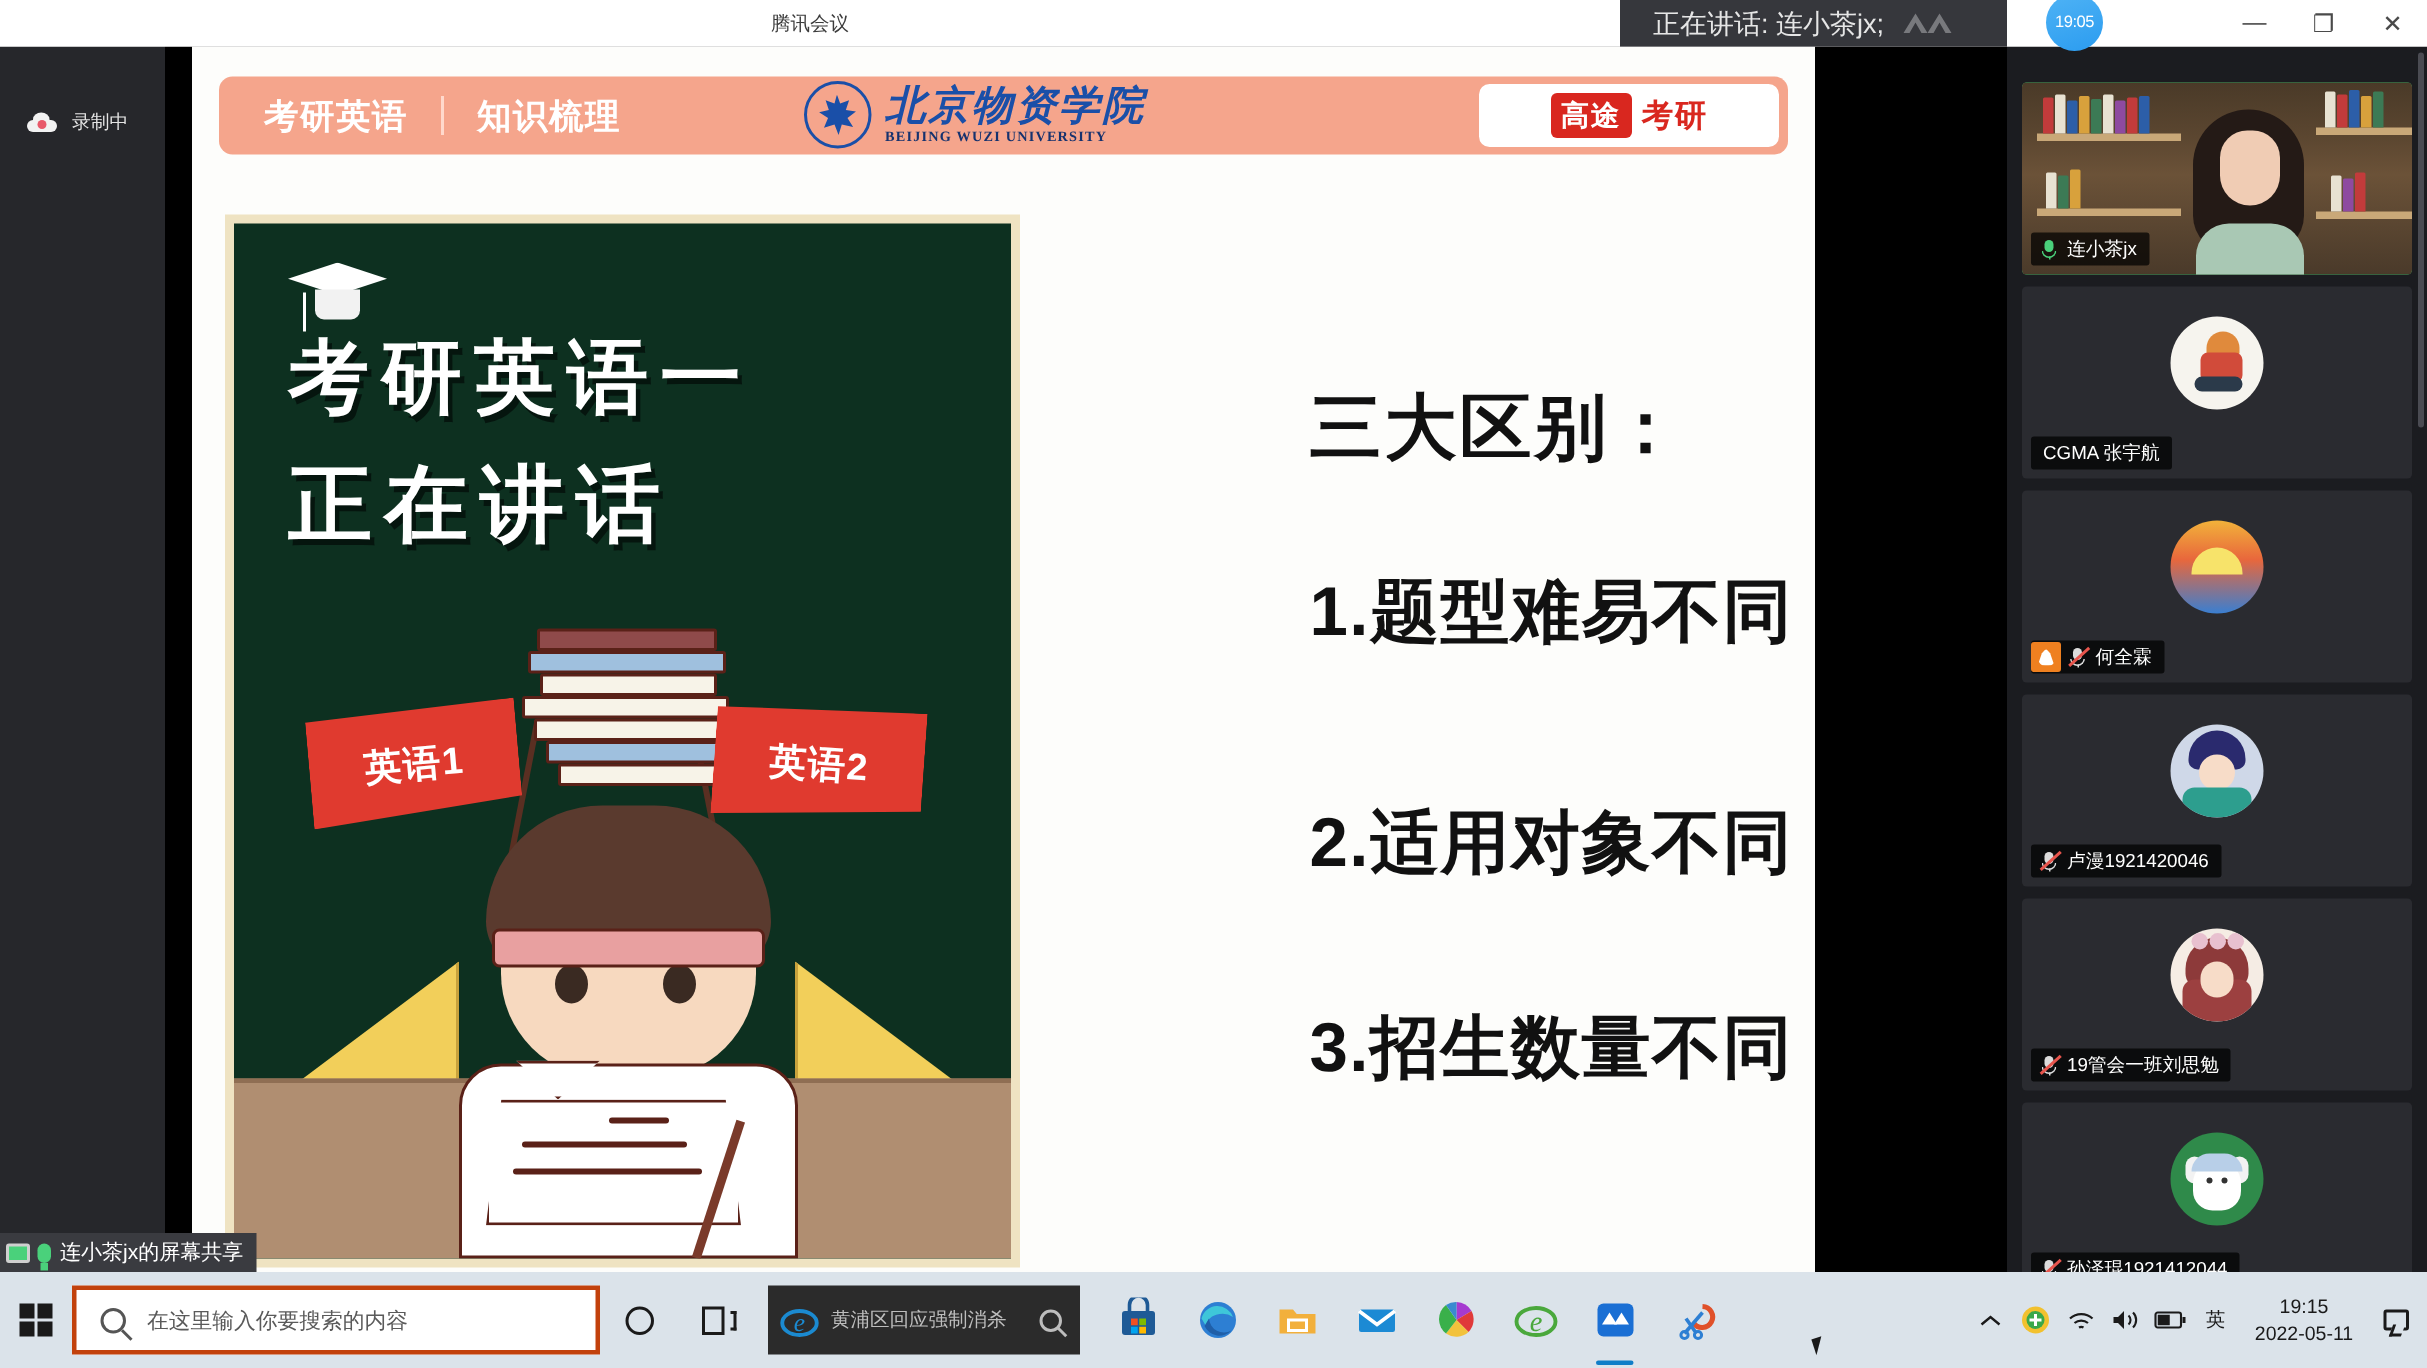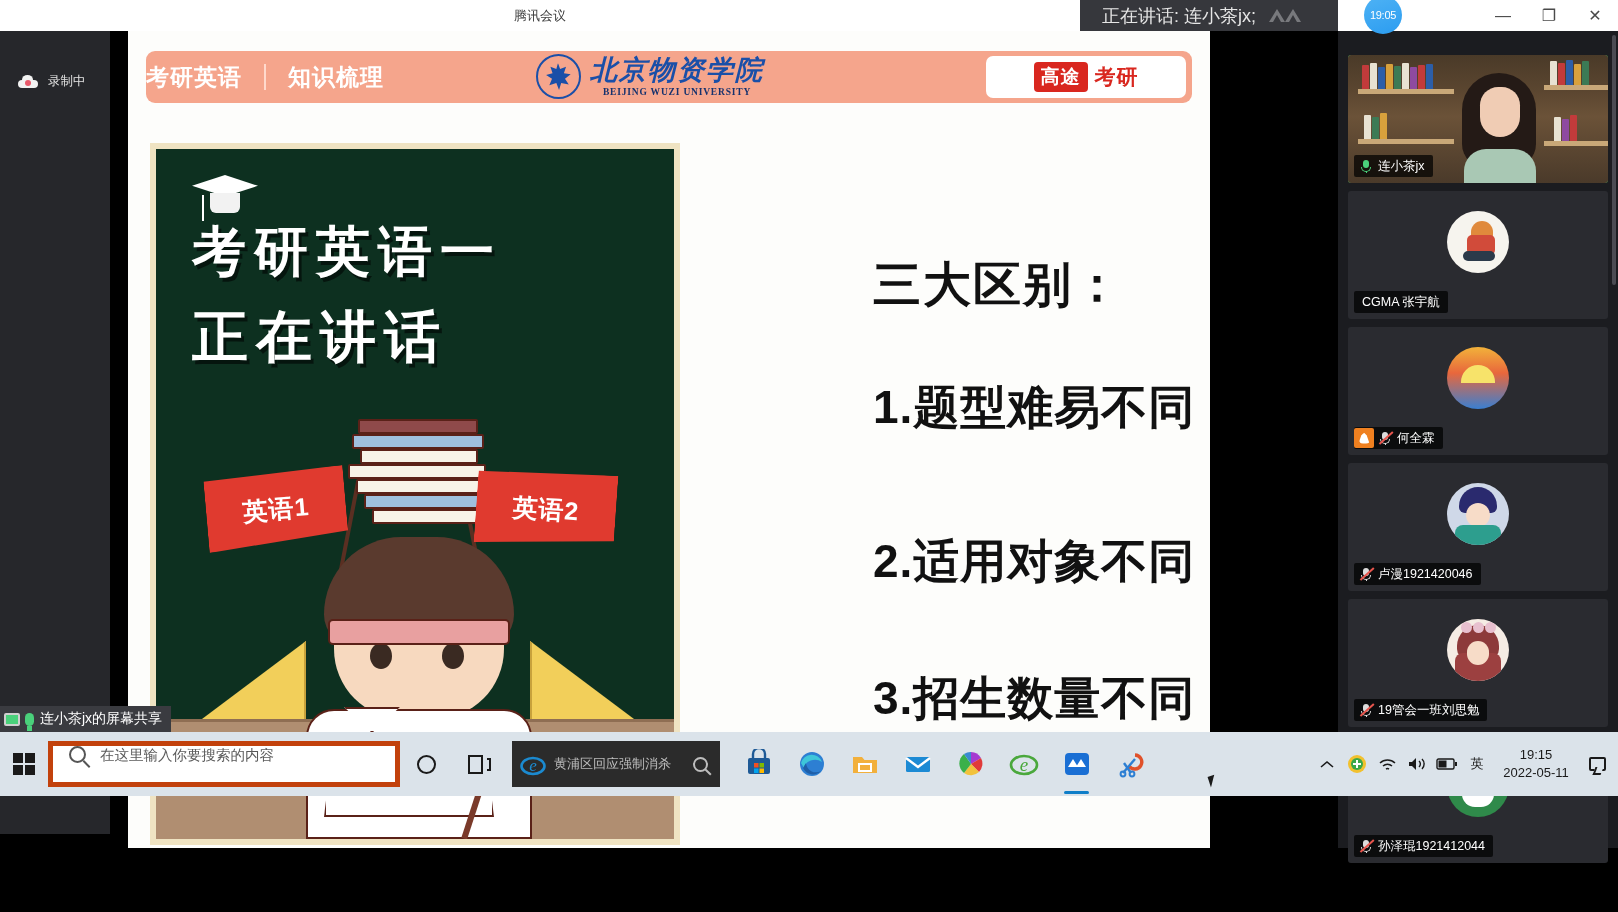--- a/index.html
+++ b/index.html
@@ -1,19 +1,19 @@
 <!DOCTYPE html>
 <html><head>
 <meta charset="utf-8">
 <style>
   * { margin:0; padding:0; box-sizing:border-box; }
   html,body { width:1618px; height:912px; overflow:hidden;
     font-family:"Liberation Sans","DejaVu Sans",sans-serif; background:#000; }
 
-  #app { position:relative; width:1618px; height:796px; background:#000; }
+  #app { position:relative; width:1618px; height:912px; background:#000; }
 
   
   .titlebar { position:absolute; left:0; top:0; width:1618px; height:31px;
     background:#ffffff; display:flex; align-items:center; z-index:40; }
   .tb-left { flex:0 0 1080px; height:31px; background:#fff; position:relative; }
   .tb-title { position:absolute; left:0; top:0; width:1080px; height:31px;
     display:flex; align-items:center; justify-content:center;
     font-size:13px; color:#3c3c3c; }
   .tb-speak { position:absolute; left:1080px; top:0; width:258px; height:31px;
     background:#36373c; display:flex; align-items:center; }
@@ -42,30 +42,30 @@
   .rec-txt { margin-left:10px; font-size:12.5px; color:#e4e4e4; }
 
   .black-gap { position:absolute; left:110px; top:31px; width:18px; height:817px; background:#000; }
   .black-right { position:absolute; left:1210px; top:31px; width:128px; height:817px; background:#000; }
 
   
   .slide { position:absolute; left:128px; top:31px; width:1082px; height:817px;
     background:#fdfdfb; }
   .slide-head { position:absolute; left:18px; top:20px; width:1046px; height:52px;
     background:#f5a58c; border-radius:9px; display:flex; align-items:center; }
-  .sh-t1 { font-size:23px; font-weight:bold; color:#fff; letter-spacing:1px; }
+  .sh-t1 { margin-left:30px; font-size:23px; font-weight:bold; color:#fff; letter-spacing:1px; }
   .sh-div { margin-left:22px; width:2px; height:26px; background:#ffd9cc; }
   .sh-t2 { margin-left:22px; font-size:23px; font-weight:bold; color:#fff; letter-spacing:1px; }
   .sh-uni { position:absolute; left:390px; top:3px; display:flex; align-items:center; }
   .uni-seal { width:45px; height:45px; border-radius:50%; border:2px solid #1a4fa8;
     position:relative; background:#f5a58c; }
   .uni-seal::before { content:""; position:absolute; left:50%; top:50%; width:27px; height:27px;
     transform:translate(-50%,-50%); background:#1a4fa8;
     clip-path:polygon(48% 0,56% 22%,78% 14%,70% 38%,95% 42%,74% 58%,88% 80%,60% 74%,52% 100%,42% 74%,16% 82%,26% 58%,4% 44%,28% 38%,20% 14%,42% 22%); }
-  .uni-name { margin-left:9px;text-align:center; }
+  .uni-name { margin-left:9px; }
   .uni-cn { font-size:27px; font-weight:bold; color:#1a4fa8; font-style:italic;
     letter-spacing:2px; line-height:1; font-family:"Liberation Serif",serif; }
   .uni-en { font-size:9.5px; font-weight:bold; color:#16326e; letter-spacing:.8px;
     margin-top:3px; font-family:"Liberation Serif",serif; }
   .sh-brand { position:absolute; right:6px; top:5px; width:200px; height:42px;
     background:#fff; border-radius:7px; display:flex; align-items:center; justify-content:center; }
   .brand-box { background:#d9271f; color:#fff; font-size:19px; font-weight:bold;
     padding:2px 7px; border-radius:4px; letter-spacing:1px; }
   .brand-t { color:#d9271f; font-size:21px; font-weight:bold; margin-left:7px; letter-spacing:1px; }
 
@@ -213,22 +213,22 @@
   .scroll-thumb { position:absolute; right:2px; top:4px; width:4px; height:250px;
     background:#4a4b52; border-radius:2px; }
 
   
   .taskbar { position:absolute; left:0; bottom:0; width:1618px; height:64px;
     background:#dbe3ea; display:flex; align-items:center; z-index:50; }
   .start { width:48px; height:64px; display:flex; align-items:center; justify-content:center; }
   .winlogo { width:22px; height:22px; display:grid; grid-template-columns:1fr 1fr;
     grid-template-rows:1fr 1fr; gap:2.5px; }
   .winlogo span { background:#1a1a1a; display:block; }
-  .searchbox { width:352px; height:46px; background:#fff; display:flex; align-items:flex-start;
-    border:5px solid #c2410c; }
+  .searchbox { width:352px; height:46px; background:#fff; display:flex; align-items:center;
+    border:3px solid #c2410c; }
   .s-ic { margin-left:16px; width:17px; height:17px; border:2px solid #555; border-radius:50%; position:relative; }
   .s-ic::after { content:""; position:absolute; right:-7px; bottom:-4px; width:9px; height:2px;
     background:#555; transform:rotate(45deg); }
   .s-ph { margin-left:14px; font-size:14.5px; color:#5a5a5a; }
   .tk { width:53px; height:64px; display:flex; align-items:center; justify-content:center; }
   .cortana { width:19px; height:19px; border:2.4px solid #1a1a1a; border-radius:50%; }
   .taskview { width:24px; height:19px; position:relative; }
   .taskview .a { position:absolute; left:0; top:0; width:15px; height:19px; border:2px solid #1a1a1a; }
   .taskview .b { position:absolute; left:19px; top:3px; width:4px; height:13px; border:2px solid #1a1a1a; border-left:none; }
   .news { width:208px; height:46px; background:#2b2b2b; display:flex; align-items:center;

